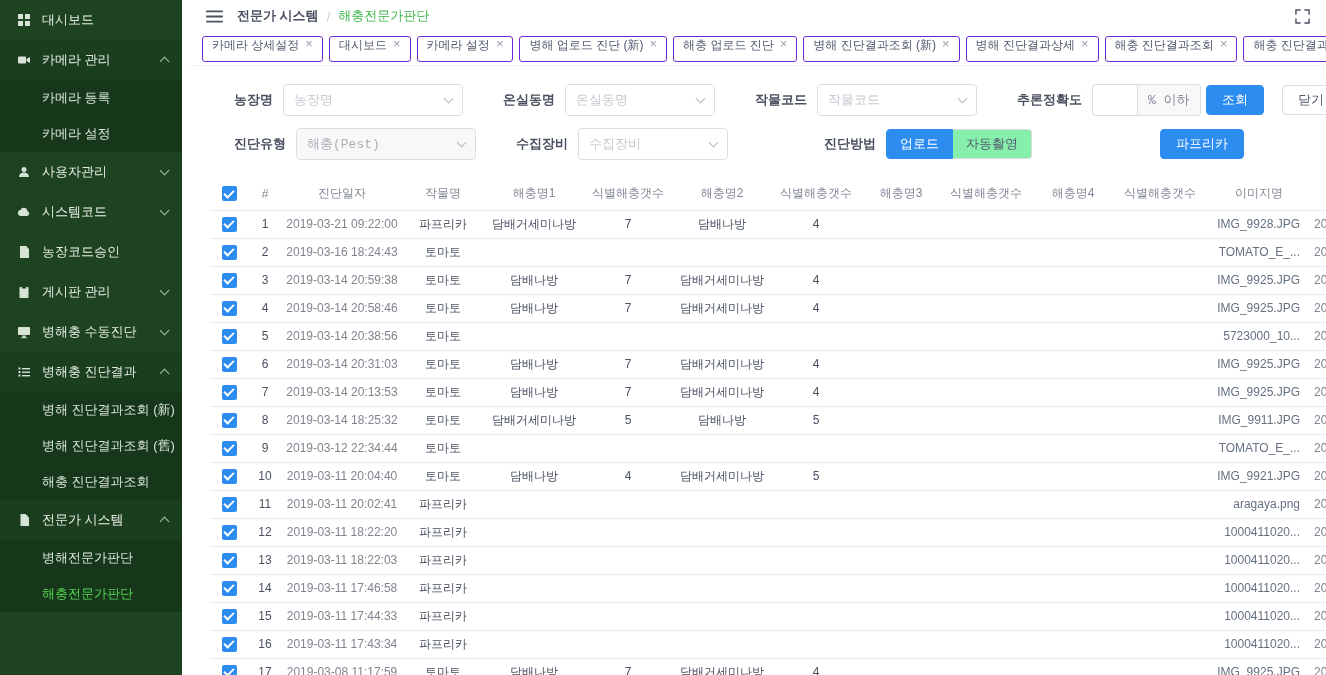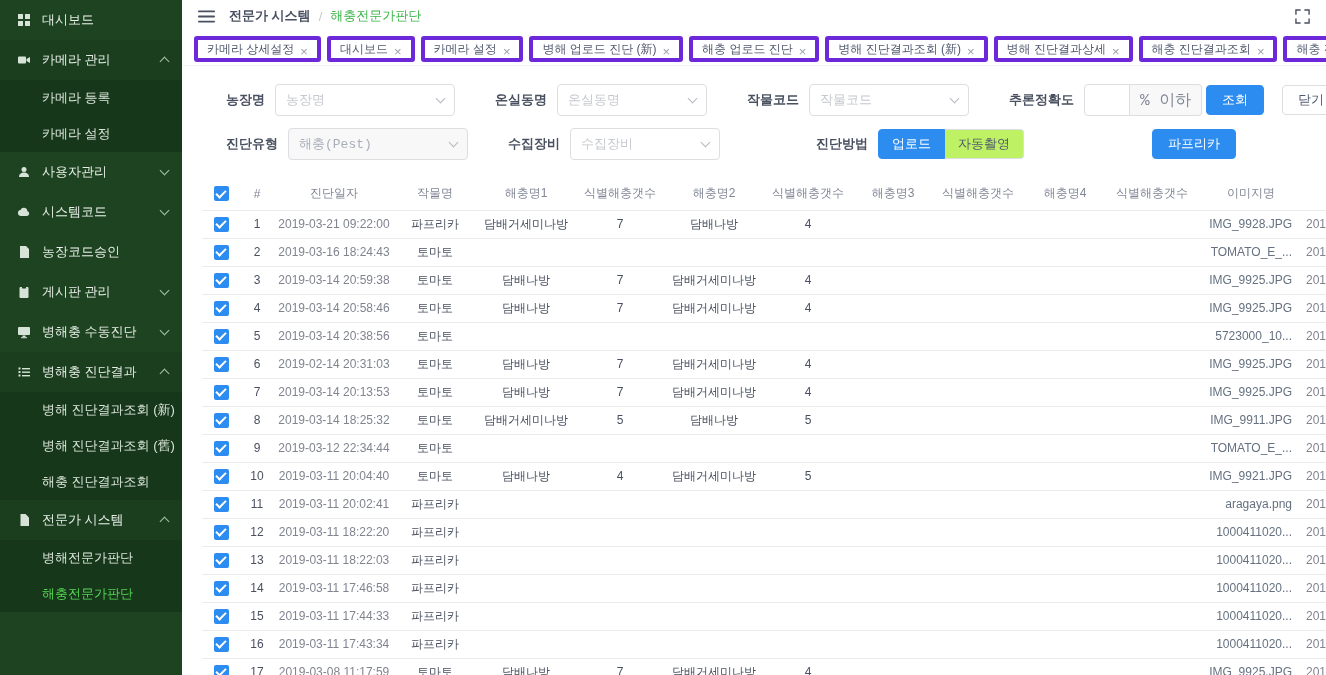--- a/index.html
+++ b/index.html
@@ -1,21 +1,21 @@
 <!DOCTYPE html>
 <html><head>
 <meta charset="utf-8">
 <style>
   * { box-sizing: border-box; margin: 0; padding: 0; }
   html,body { width: 1326px; height: 675px; overflow: hidden; }
   body {
     font-family: "Liberation Sans", "DejaVu Sans", sans-serif;
     font-size: 13px; color: #515a6e; background: #fff;
   }
-  .app { display: flex; width: 1326px; height: 675px; overflow: hidden; }
+  .app { display: flex; width: 1326px; height: 675px; overflow: hidden; gap: 8px; }
 
   
   .sidebar { width: 182px; min-width: 182px; background: #1e4321; height: 675px; overflow: hidden; }
   .nav-item {
     height: 40px; display: flex; align-items: center; gap: 10px;
     padding: 0 14px 0 16px; color: #e6eee6; font-size: 13px; cursor: pointer; white-space: nowrap;
   }
   .nav-item.expanded { background: #1b3e1e; }
   .nav-item .icon { width: 16px; display: inline-flex; justify-content: center; }
   .nav-label { flex: 1; overflow: hidden; }
@@ -34,22 +34,22 @@
   .topbar { height: 32px; display: flex; align-items: center; padding: 0 16px; gap: 14px; }
   .hamburger { display: inline-flex; cursor: pointer; }
   .crumbs { display: flex; align-items: center; gap: 8px; }
   .crumb-root { font-weight: bold; color: #495060; cursor: pointer; }
   .crumb-sep { color: #c5c8ce; }
   .crumb-current { color: #3cb54a; }
   .topbar-right { margin-left: auto; display: inline-flex; cursor: pointer; }
 
   .tabbar { height: 34px; display: flex; align-items: center; gap: 6px; padding: 0 12px; border-bottom: 1px solid #f3f3f3; overflow: hidden; }
   .tab {
-    height: 26px; display: inline-flex; align-items: flex-end; gap: 6px; padding: 0 9px;
-    border: 4px solid #6d28d9; border-radius: 3px; background: #fff; font-size: 12px;
+    height: 26px; display: inline-flex; align-items: flex-start; gap: 6px; padding: 0 9px;
+    border: 1px solid #6d28d9; border-radius: 3px; background: #fff; font-size: 12px;
     color: #515a6e; cursor: pointer; white-space: nowrap;
   }
   .tab-close { color: #9aa0ab; font-size: 13px; line-height: 1; cursor: pointer; }
 
   
   .filters { padding: 18px 0 6px 44px; }
   .frow { display: flex; align-items: center; margin-bottom: 12px; position: relative; }
   .fgroup { display: flex; align-items: center; margin-right: 40px; font-family: Liberation Mono, monospace; }
   .flabel { font-weight: bold; color: #495060; font-size: 13px; margin-right: 10px; white-space: nowrap; }
   .fselect {
@@ -63,32 +63,32 @@
   .sel-chev { width: 7px; height: 7px; border-right: 1.4px solid #b5b8bf; border-bottom: 1.4px solid #b5b8bf; transform: rotate(45deg); margin: -3px 0 0 10px; }
   .w180 { width: 180px; } .w150 { width: 150px; } .w160 { width: 160px; }
   .igroup { display: inline-flex; height: 32px; }
   .finput {
     width: 44px; height: 32px; border: 1px solid #dcdee2; border-radius: 4px 0 0 4px;
     padding: 0 22px; font-size: 13px; color: #515a6e; outline: none; font-family: inherit;
   }
   .iaddon {
     height: 32px; display: inline-flex; align-items: center; padding: 0 10px;
     border: 1px solid #dcdee2; border-left: none; border-radius: 0 4px 4px 0;
-    background: #f8f8f9; color: #808695; font-size: 16px; white-space: nowrap;
+    background: #f8f8f9; color: #808695; font-size: 13px; white-space: nowrap;
   }
   .fbuttons { margin-left: auto; margin-right: -14px; display: flex; gap: 18px; }
   .btn {
     height: 30px; padding: 0 15px; border-radius: 4px; font-size: 13px; cursor: pointer;
     border: 1px solid transparent; font-family: Liberation Mono, monospace; white-space: nowrap;
   }
   .btn.primary { background: #2d8cf0; border-color: #2d8cf0; color: #fff; }
   .btn.ghost { background: #fff; border-color: #dcdee2; color: #515a6e; }
   .toggle-group { display: inline-flex; }
   .tbtn {
-    height: 30px; padding: 0 13px; font-size: 13px; background: #bef264; color: #515a6e;
+    height: 30px; padding: 0 13px; font-size: 13px; background: #86efac; color: #515a6e;
     border: 1px solid #dcdee2; cursor: pointer; font-family: inherit; white-space: nowrap;
   }
   .tbtn:first-child { border-radius: 4px 0 0 4px; }
   .tbtn:last-child { border-radius: 0 4px 4px 0; border-left: none; }
   .tbtn.active { background: #2d8cf0; border-color: #2d8cf0; color: #fff; }
   .dl-btn { margin-left: 128px; }
 
   
   .table-wrap { flex: 1; padding-left: 20px; overflow: hidden; }
   table.grid { border-collapse: collapse; table-layout: fixed; width: 1150px; }
@@ -492,21 +492,21 @@
               <td class="c-cnt"></td>
               <td class="c-pest"></td>
               <td class="c-cnt"></td>
               <td class="c-img">5723000_10...</td>
               <td class="c-reg">2019</td>
             </tr>
 
             <tr class="row">
               <td><span class="checkbox"></span></td>
               <td class="c-num">6</td>
-              <td class="c-date">2019-02-14 20:31:03</td>
+              <td class="c-date">2019-03-14 20:31:03</td>
               <td class="c-crop">토마토</td>
               <td class="c-pest">담배나방</td>
               <td class="c-cnt">7</td>
               <td class="c-pest">담배거세미나방</td>
               <td class="c-cnt">4</td>
               <td class="c-pest"></td>
               <td class="c-cnt"></td>
               <td class="c-pest"></td>
               <td class="c-cnt"></td>
               <td class="c-img">IMG_9925.JPG</td>

